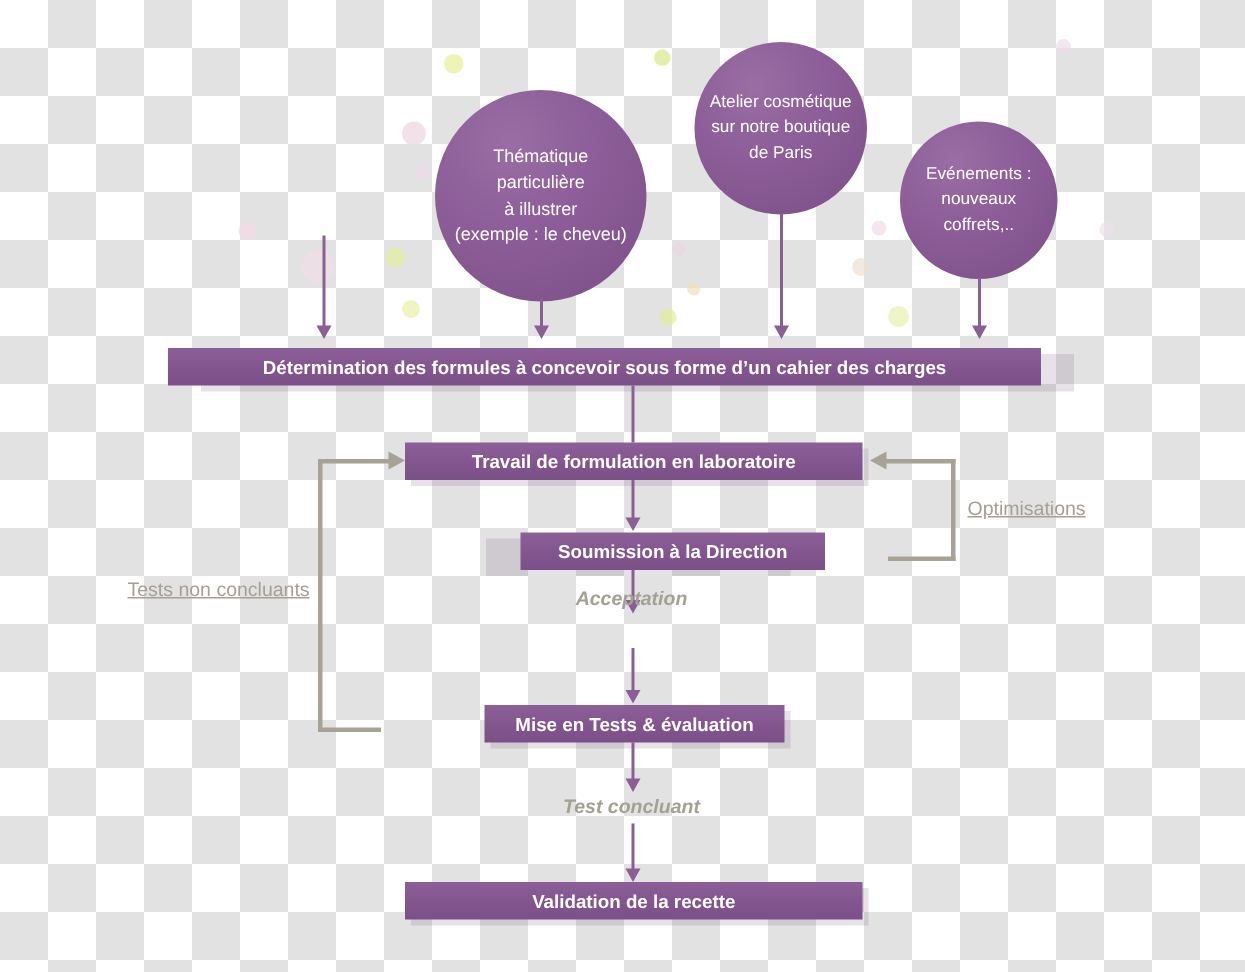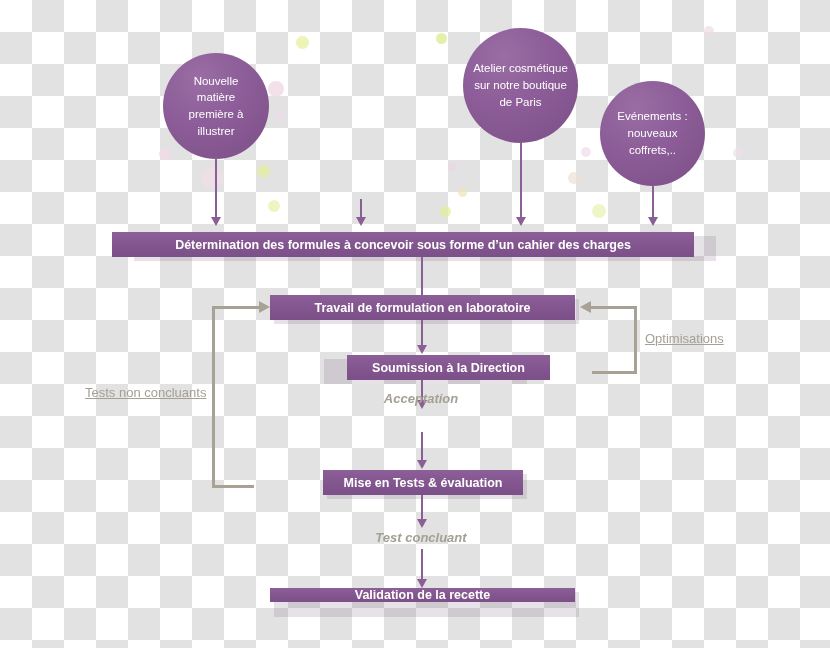--- a/index.html
+++ b/index.html
@@ -122,25 +122,26 @@
   <div class="dot" style="left:458px;top:188px;width:9px;height:9px;background:#efe2b9;opacity:.7;"></div>
   <div class="dot" style="left:568px;top:172px;width:12px;height:12px;background:#ece0d4;opacity:.7;"></div>
   <div class="dot" style="left:592px;top:204px;width:14px;height:14px;background:#e7f0a7;opacity:.65;"></div>
   <div class="dot" style="left:581px;top:147px;width:10px;height:10px;background:#f0dcea;opacity:.7;"></div>
   <div class="dot" style="left:448px;top:162px;width:9px;height:9px;background:#e9d7e3;opacity:.7;"></div>
   <div class="dot" style="left:556px;top:75px;width:9px;height:9px;background:#e8d6e2;opacity:.6;"></div>
   <div class="dot" style="left:704px;top:26px;width:10px;height:10px;background:#eedce8;opacity:.7;"></div>
   <div class="dot" style="left:733px;top:148px;width:10px;height:10px;background:#eedfe9;opacity:.7;"></div>
   <div class="dot" style="left:449px;top:242px;width:10px;height:10px;background:#e6efa0;opacity:.6;"></div>
 
-  <div class="circle-node" style="left:163px;top:53px;width:106px;height:106px;font-size:11.5px;">
-    <span class="txt">Nouvelle matière
-première à illustrer</span>
-  </div>
-
+
+  <div class="circle-node" style="left:290px;top:60px;width:141px;height:141px;font-size:12px;">
+    <span class="txt">Thématique particulière
+à illustrer
+(exemple : le cheveu)</span>
+  </div>
 
   <div class="circle-node" style="left:463px;top:28px;width:115px;height:115px;font-size:11.5px;">
     <span class="txt">Atelier cosmétique
 sur notre boutique
 de Paris</span>
   </div>
 
   <div class="circle-node" style="left:600px;top:81px;width:105px;height:105px;font-size:11.5px;">
     <span class="txt">Evénements :
 nouveaux coffrets,..</span>
@@ -197,21 +198,21 @@
   <div class="arrow-head-down" style="left:417px;top:519px;"></div>
 
   <div class="flow-label" style="left:366px;top:530px;width:110px;">
     <span>Test concluant</span>
   </div>
 
   <div class="arrow-line" style="left:421px;top:549px;width:1.6px;height:32px;"></div>
   <div class="arrow-head-down" style="left:417px;top:579px;"></div>
 
   <div class="bar-shadow" style="left:274px;top:592px;width:305px;height:25px;"></div>
-  <div class="bar" style="left:270px;top:588px;width:305px;height:14px;font-size:12.5px;z-index:1;">
+  <div class="bar" style="left:270px;top:588px;width:305px;height:25px;font-size:12.5px;z-index:1;">
     <span>Validation de la recette</span>
   </div>
 
   <div class="loop-line" style="left:212px;top:485px;width:42px;height:3px;"></div>
 
   <div class="loop-line" style="left:212px;top:306px;width:3px;height:182px;"></div>
 
   <div class="loop-line" style="left:212px;top:306px;width:52px;height:3px;"></div>
   <div class="loop-head-right" style="left:259px;top:301px;"></div>
 

